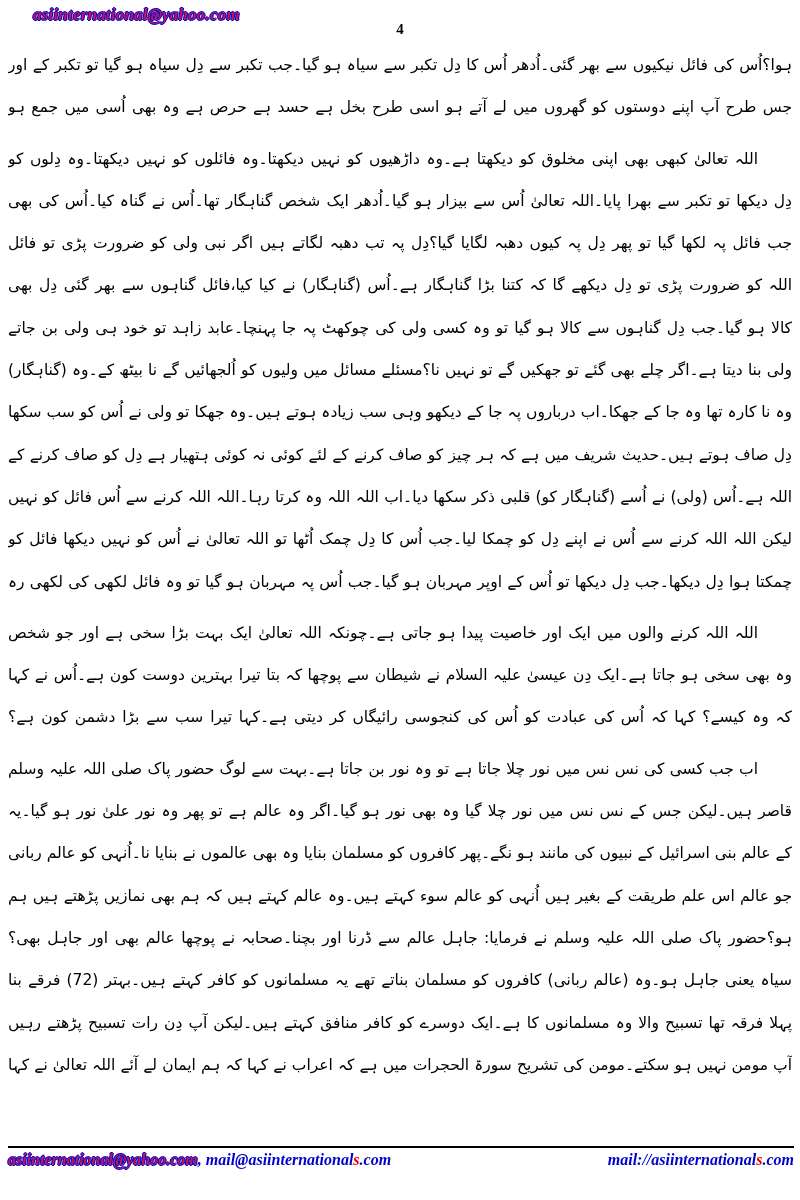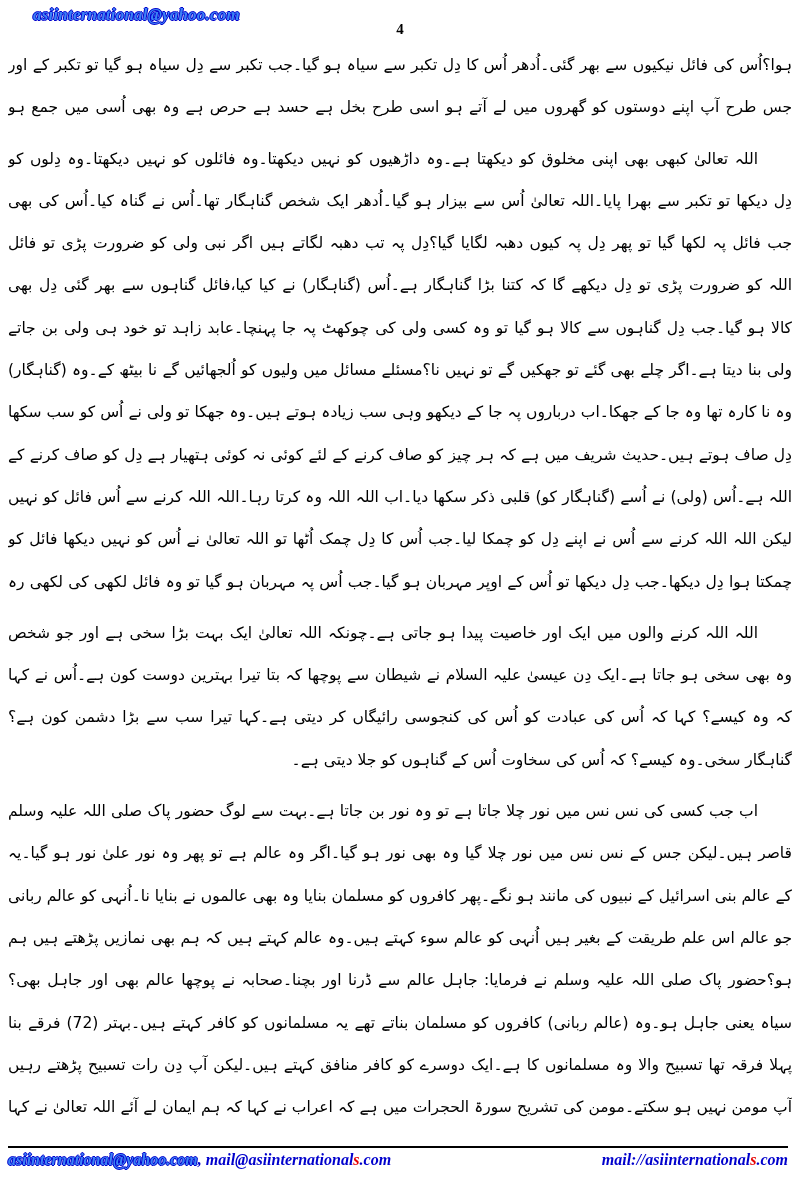--- a/index.html
+++ b/index.html
@@ -6,40 +6,40 @@
   .page {
     position:relative; width:800px; height:1200px; background:#ffffff;
     color:#000; overflow:hidden; font-family:"DejaVu Sans", sans-serif;
   }
   .header-email {
     position:absolute; top:5px; left:33px;
     font-family:"Liberation Serif", serif; font-style:italic; font-weight:bold;
     font-size:17px; letter-spacing:0.2px;
   }
   .outlined-red {
-    color:#3b82f6;
+    color:#be185d;
     text-shadow:-1px 0 0 #0000cc, 1px 0 0 #0000cc, 0 -1px 0 #0000cc, 0 1px 0 #0000cc;
     text-align:right;
   }
   .page-number {
     position:absolute; top:21px; left:0; right:0; text-align:center;
     font-family:"Liberation Serif", serif; font-weight:bold; font-size:15px;
   }
   .body-text {
     position:absolute; top:44px; right:8px; left:8px; direction:rtl;
   }
   .para { margin:0 0 9px 0; }
   .line {
     font-size:15.5px; line-height:42.3px; height:42.3px; overflow:hidden;
     text-align:justify; text-align-last:justify;
   }
   .line.indent { padding-right:34px; }
   .line.short { text-align-last:right; }
   .footer {
-    position:absolute; left:8px; right:12px; top:1146px;
+    position:absolute; left:8px; right:6px; top:1146px;
     border-top:2px solid #000; padding-top:3px;
     display:flex; justify-content:space-between; align-items:baseline;
     font-family:"Liberation Serif", serif; font-style:italic; font-weight:bold;
     font-size:16px;
   }
   .blue { color:#0000cc; }
   .red  { color:#e60000; }
   .footer-left, .footer-right { white-space:nowrap; }
 </style>
 </head>
@@ -69,21 +69,20 @@
       <div class="line">دِل صاف ہوتے ہیں۔حدیث شریف میں ہے کہ ہر چیز کو صاف کرنے کے لئے کوئی نہ کوئی ہتھیار ہے دِل کو صاف کرنے کے ذکر</div>
       <div class="line">اللہ ہے۔اُس (ولی) نے اُسے (گناہگار کو) قلبی ذکر سکھا دیا۔اب اللہ اللہ وہ کرتا رہا۔اللہ اللہ کرنے سے اُس فائل کو نہیں مٹا سکا</div>
       <div class="line">لیکن اللہ اللہ کرنے سے اُس نے اپنے دِل کو چمکا لیا۔جب اُس کا دِل چمک اُٹھا تو اللہ تعالیٰ نے اُس کو نہیں دیکھا فائل کو نہیں دیکھا</div>
       <div class="line">چمکتا ہوا دِل دیکھا۔جب دِل دیکھا تو اُس کے اوپر مہربان ہو گیا۔جب اُس پہ مہربان ہو گیا تو وہ فائل لکھی کی لکھی رہ گئی۔</div>
     </div>
 
     <div class="para">
       <div class="line indent">اللہ اللہ کرنے والوں میں ایک اور خاصیت پیدا ہو جاتی ہے۔چونکہ اللہ تعالیٰ ایک بہت بڑا سخی ہے اور جو شخص اللہ اللہ کرتا ہے</div>
       <div class="line">وہ بھی سخی ہو جاتا ہے۔ایک دِن عیسیٰ علیہ السلام نے شیطان سے پوچھا کہ بتا تیرا بہترین دوست کون ہے۔اُس نے کہا کنجوس عابد۔</div>
       <div class="line">کہ وہ کیسے؟ کہا کہ اُس کی عبادت کو اُس کی کنجوسی رائیگاں کر دیتی ہے۔کہا تیرا سب سے بڑا دشمن کون ہے؟(شیطان نے) کہا کہ</div>
-      <div class="line short">گناہگار سخی۔وہ کیسے؟ کہ اُس کی سخاوت اُس کے گناہوں کو جلا دیتی ہے۔</div>
     </div>
 
     <div class="para">
       <div class="line indent">اب جب کسی کی نس نس میں نور چلا جاتا ہے تو وہ نور بن جاتا ہے۔بہت سے لوگ حضور پاک صلی اللہ علیہ وسلم کو بھی نور ماننے سے</div>
       <div class="line">قاصر ہیں۔لیکن جس کے نس نس میں نور چلا گیا وہ بھی نور ہو گیا۔اگر وہ عالم ہے تو پھر وہ نور علیٰ نور ہو گیا۔یہ حدیث ہے کہ میری اُمت</div>
       <div class="line">کے عالم بنی اسرائیل کے نبیوں کی مانند ہو نگے۔پھر کافروں کو مسلمان بنایا وہ بھی عالموں نے بنایا نا۔اُنہی کو عالم ربانی کہتے ہیں۔اور</div>
       <div class="line">جو عالم اس علم طریقت کے بغیر ہیں اُنہی کو عالم سوء کہتے ہیں۔وہ عالم کہتے ہیں کہ ہم بھی نمازیں پڑھتے ہیں ہم کو بے عمل کیوں کہتے</div>
       <div class="line">ہو؟حضور پاک صلی اللہ علیہ وسلم نے فرمایا: جاہل عالم سے ڈرنا اور بچنا۔صحابہ نے پوچھا عالم بھی اور جاہل بھی؟فرمایا جس کی زبان عالم اور دِل</div>
       <div class="line">سیاہ یعنی جاہل ہو۔وہ (عالم ربانی) کافروں کو مسلمان بناتے تھے یہ مسلمانوں کو کافر کہتے ہیں۔بہتر (72) فرقے بنا دیئے نا۔وہ جو</div>
       <div class="line">پہلا فرقہ تھا تسبیح والا وہ مسلمانوں کا ہے۔ایک دوسرے کو کافر منافق کہتے ہیں۔لیکن آپ دِن رات تسبیح پڑھتے رہیں آپ مسلمان ہیں</div>

